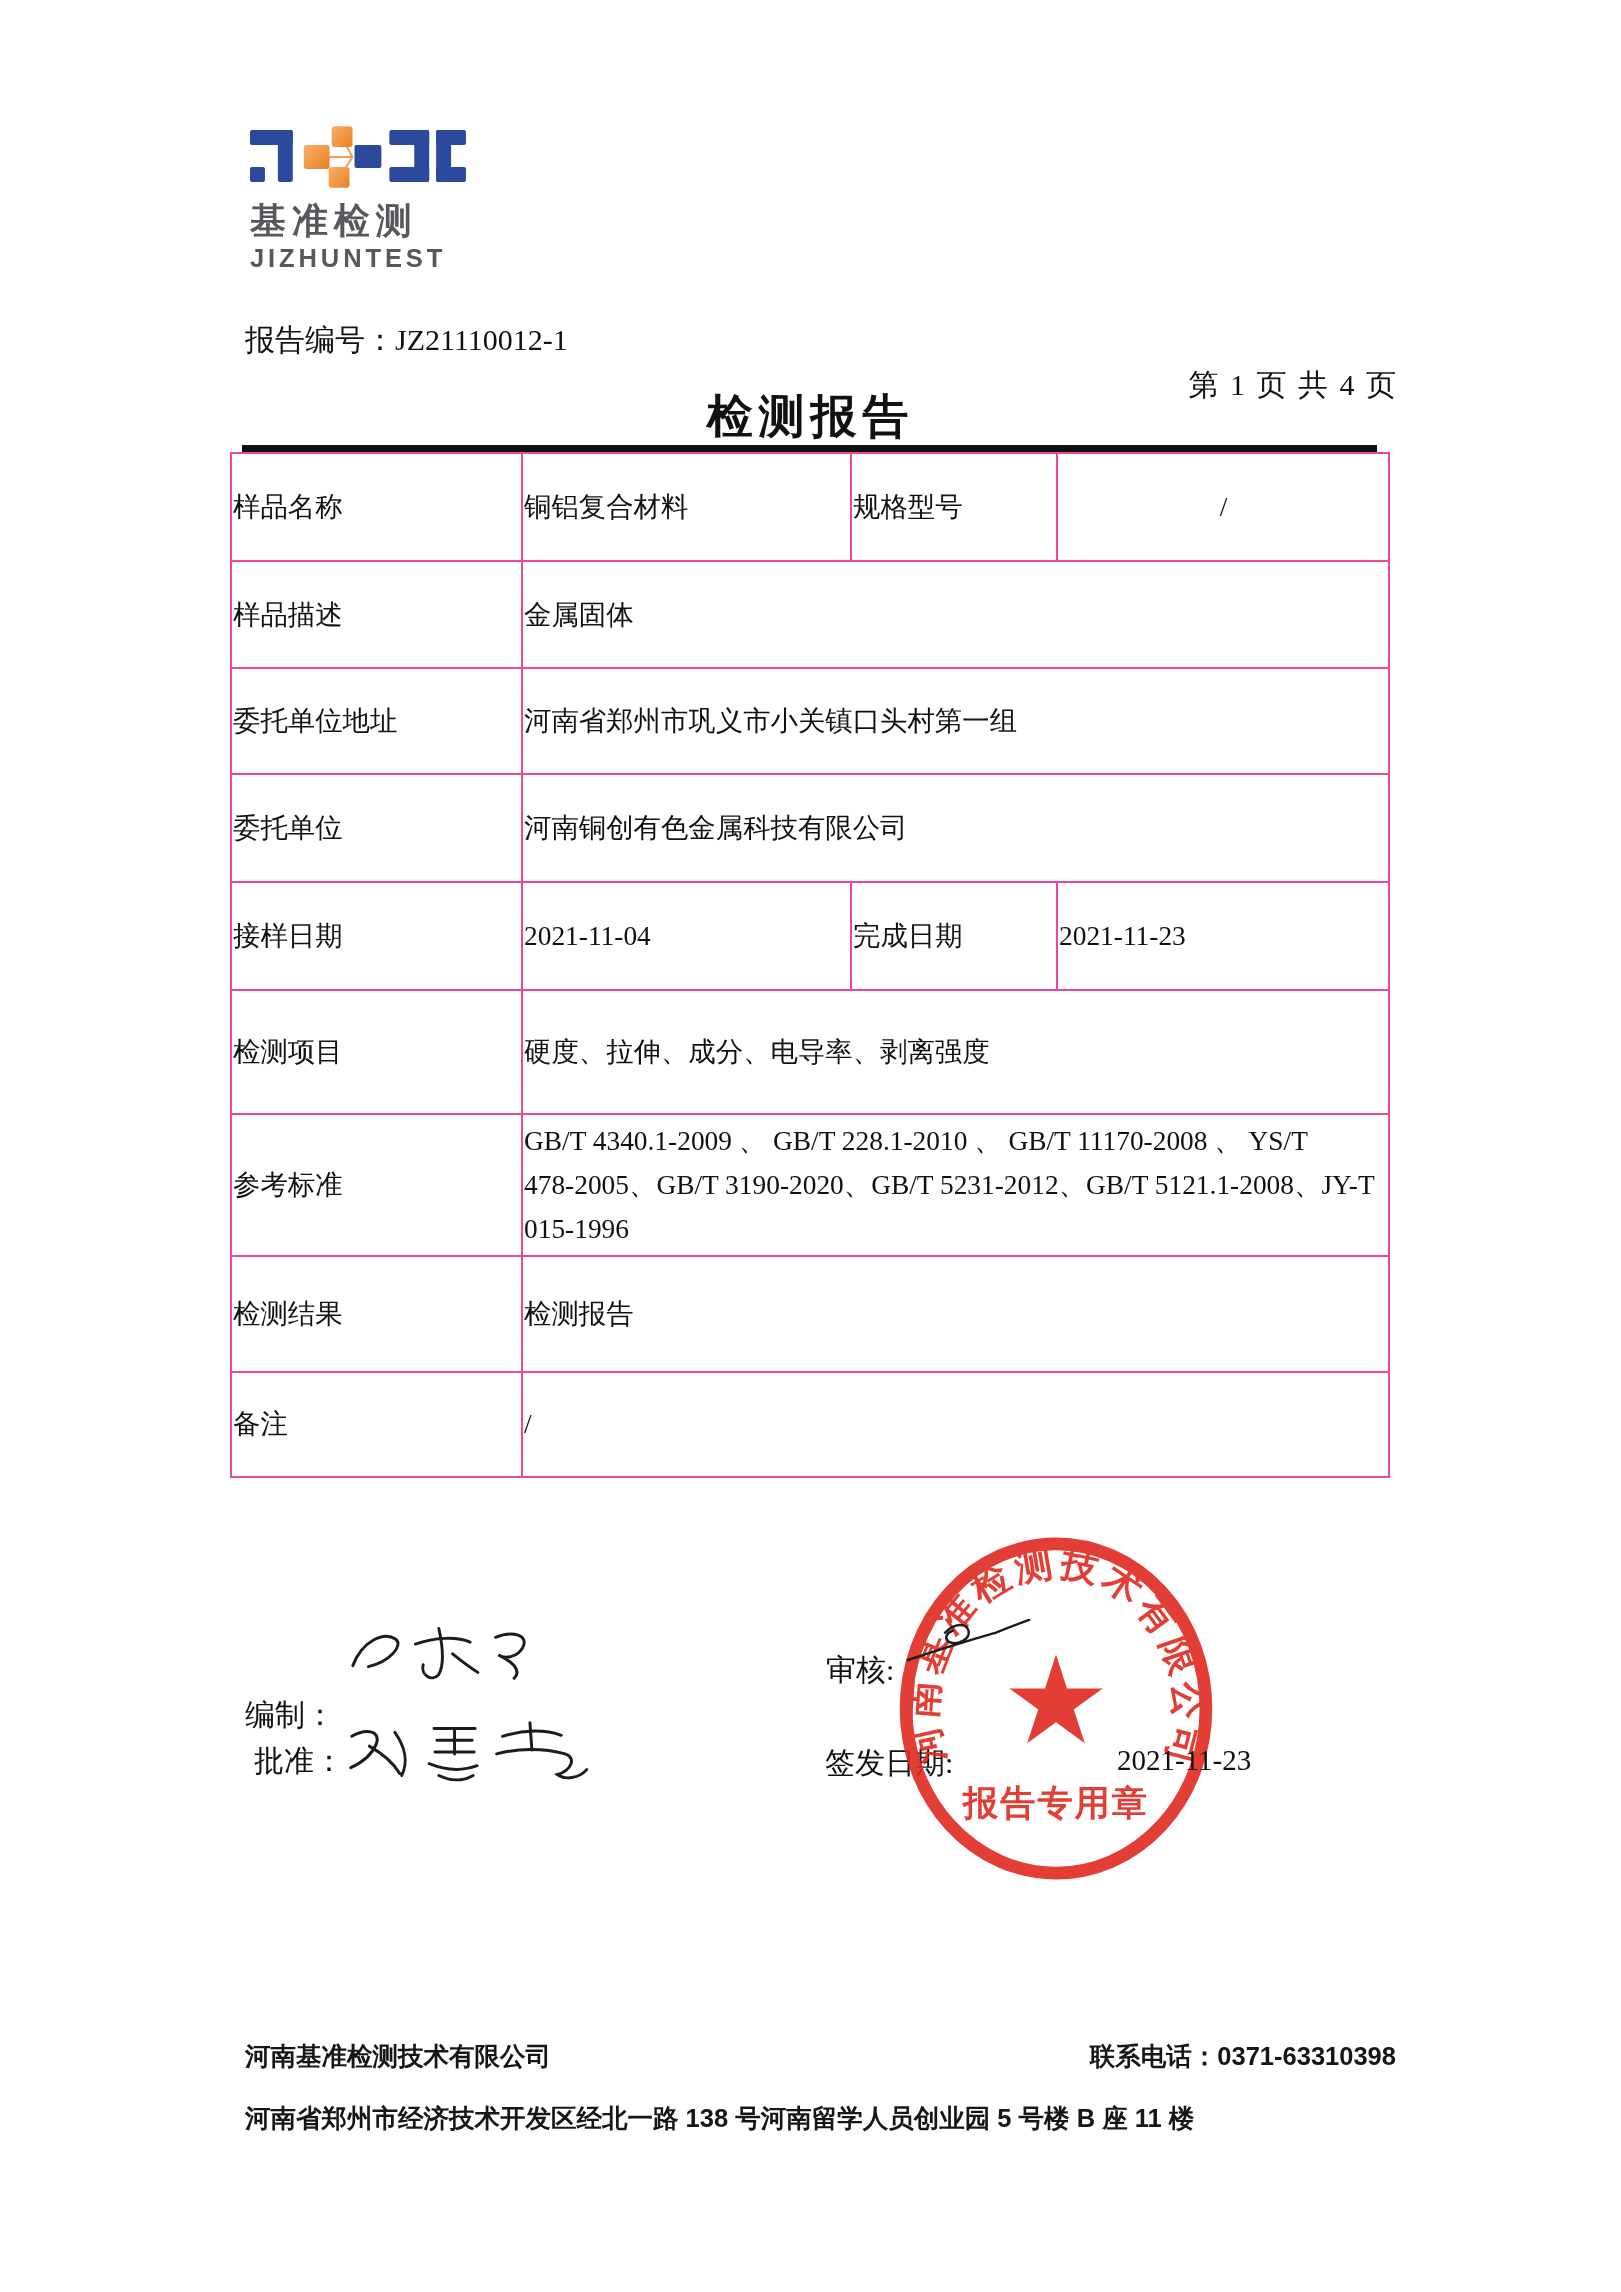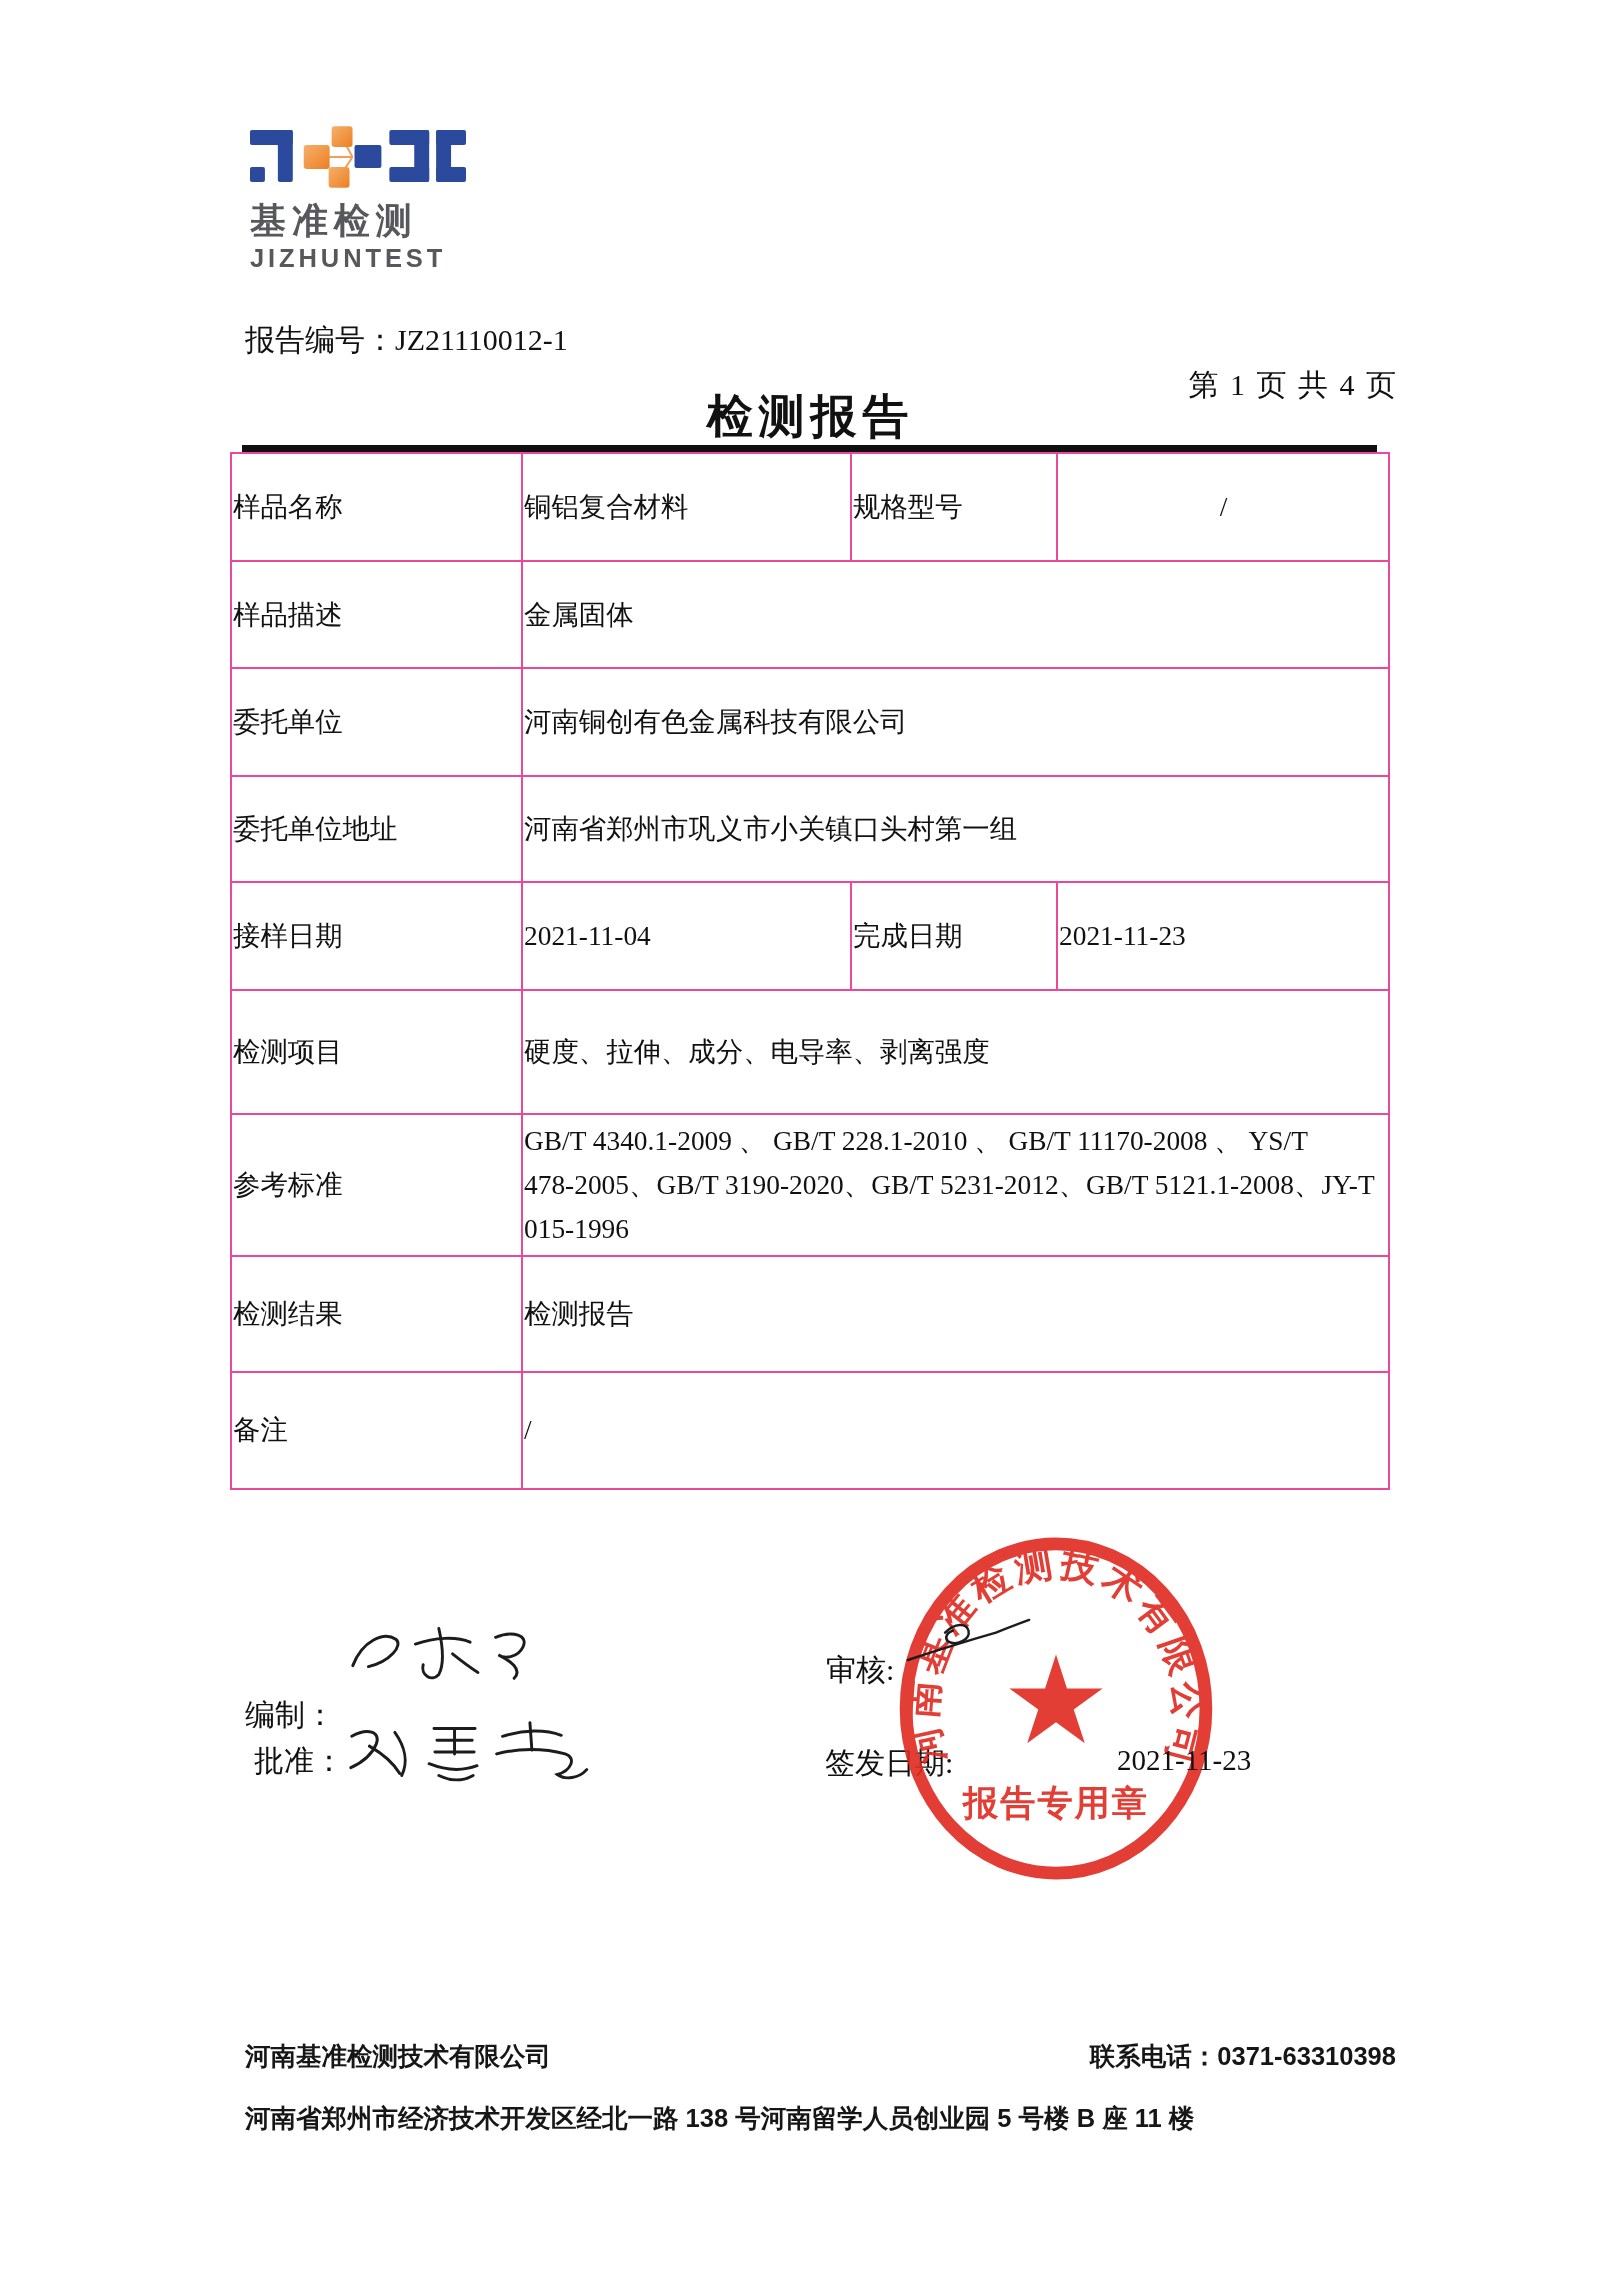--- a/index.html
+++ b/index.html
@@ -131,27 +131,27 @@
         <tr style="height:108px">
       <td>样品名称</td>
       <td>铜铝复合材料</td>
       <td>规格型号</td>
       <td class="c-val2">/</td>
     </tr>
     <tr style="height:107px">
       <td>样品描述</td>
       <td colspan="3">金属固体</td>
     </tr>
+    <tr style="height:106px">
+      <td>委托单位地址</td>
+      <td colspan="3">河南省郑州市巩义市小关镇口头村第一组</td>
+    </tr>
     <tr style="height:108px">
       <td>委托单位</td>
       <td colspan="3">河南铜创有色金属科技有限公司</td>
-    </tr>
-    <tr style="height:106px">
-      <td>委托单位地址</td>
-      <td colspan="3">河南省郑州市巩义市小关镇口头村第一组</td>
     </tr>
     <tr style="height:108px">
       <td>接样日期</td>
       <td>2021-11-04</td>
       <td>完成日期</td>
       <td>2021-11-23</td>
     </tr>
     <tr style="height:124px">
       <td>检测项目</td>
       <td colspan="3">硬度、拉伸、成分、电导率、剥离强度</td>
@@ -159,21 +159,21 @@
     <tr style="height:134px">
       <td>参考标准</td>
       <td colspan="3" class="refcell">GB/T 4340.1-2009 、 GB/T 228.1-2010 、 GB/T 11170-2008 、 YS/T
 478-2005、GB/T 3190-2020、GB/T 5231-2012、GB/T 5121.1-2008、JY-T
 015-1996</td>
     </tr>
     <tr style="height:116px">
       <td>检测结果</td>
       <td colspan="3">检测报告</td>
     </tr>
-    <tr style="height:117px">
+    <tr style="height:105px">
       <td>备注</td>
       <td colspan="3">/</td>
     </tr>
   </tbody>
     </table>
 
   <div class="sig-label" style="left:245px; top:1647px;margin-top:48px;">编制：</div>
   <svg class="sig-svg" style="left:341px; top:1605px;" width="225" height="88" viewBox="0 0 230 90">
     <g fill="none" stroke="#1c1c1c" stroke-width="3" stroke-linecap="round">
       <path d="M12,62 C22,36 44,27 56,35 C64,41 50,58 28,63"></path>

